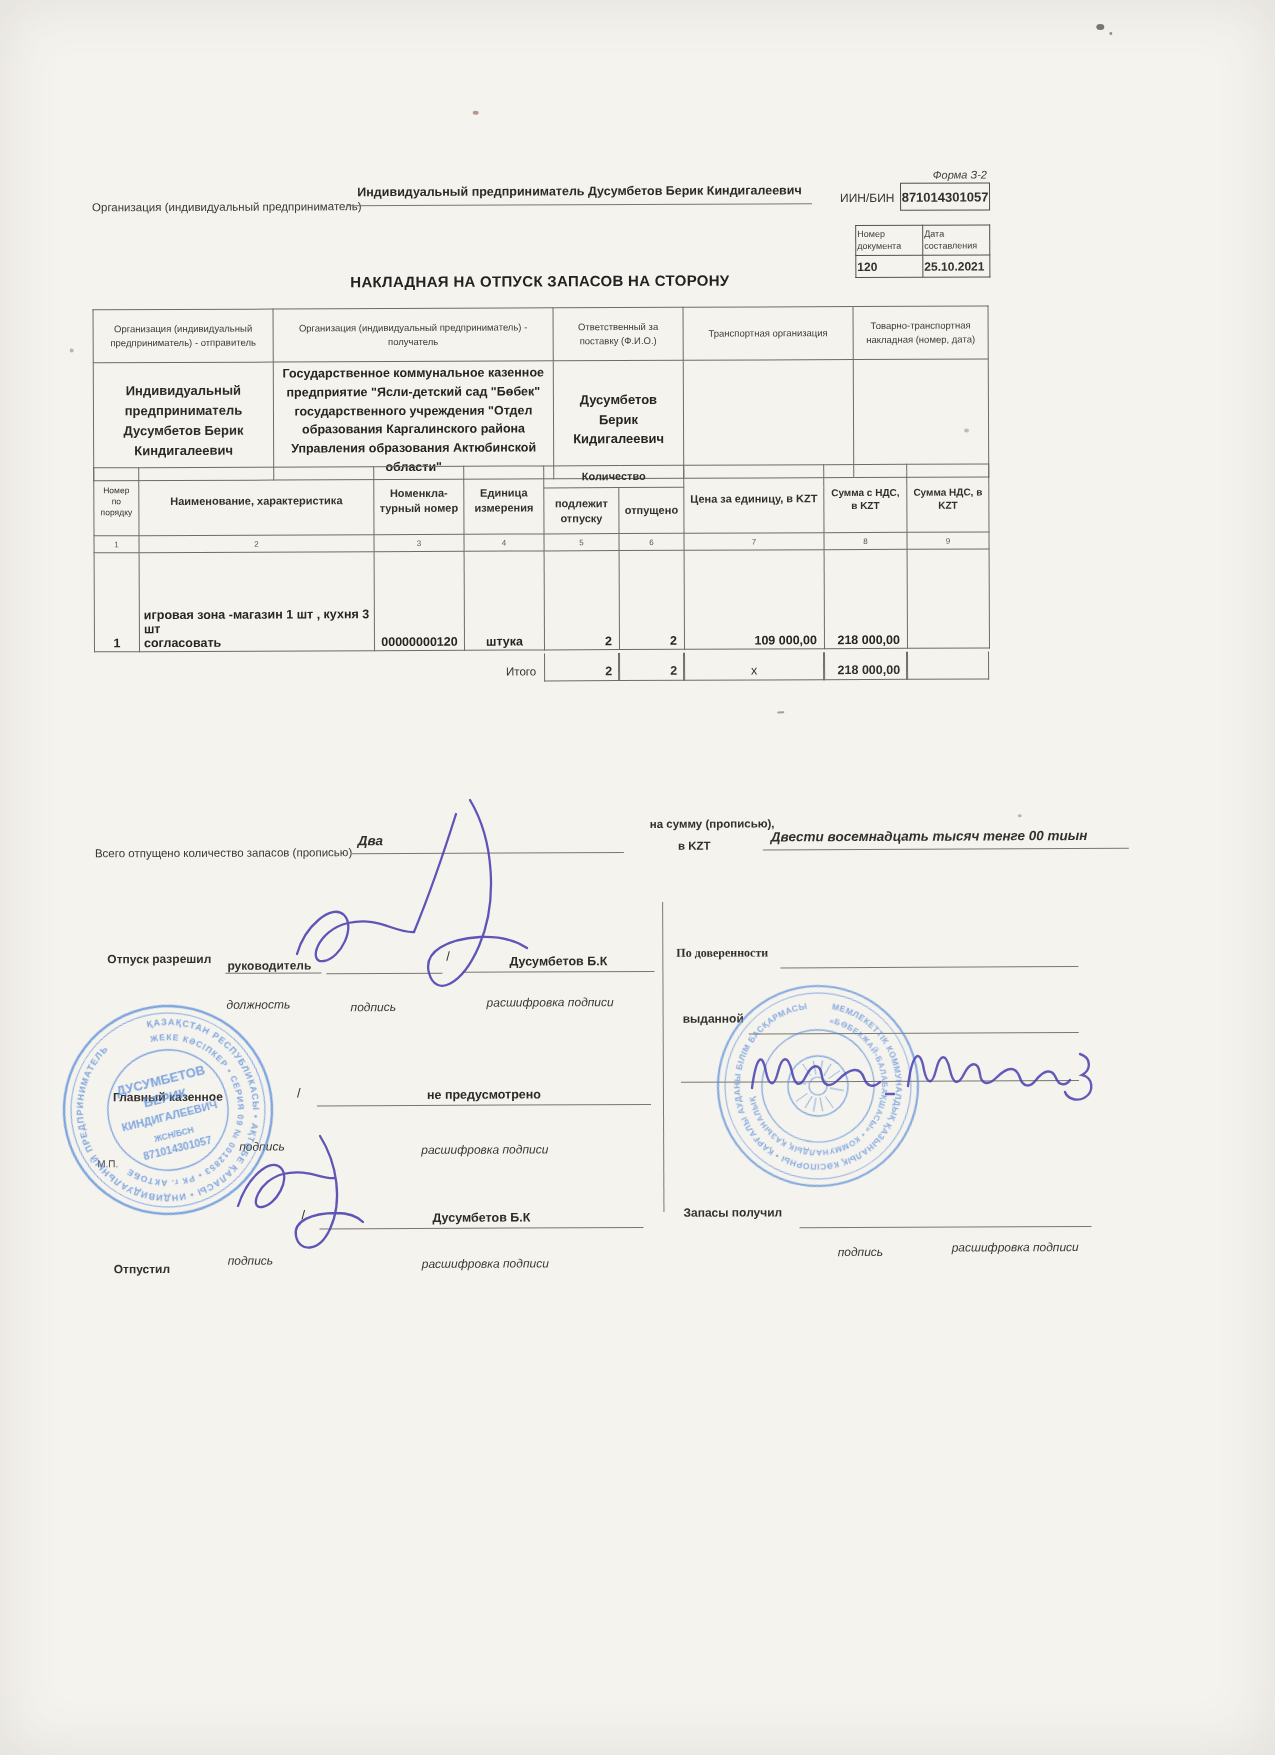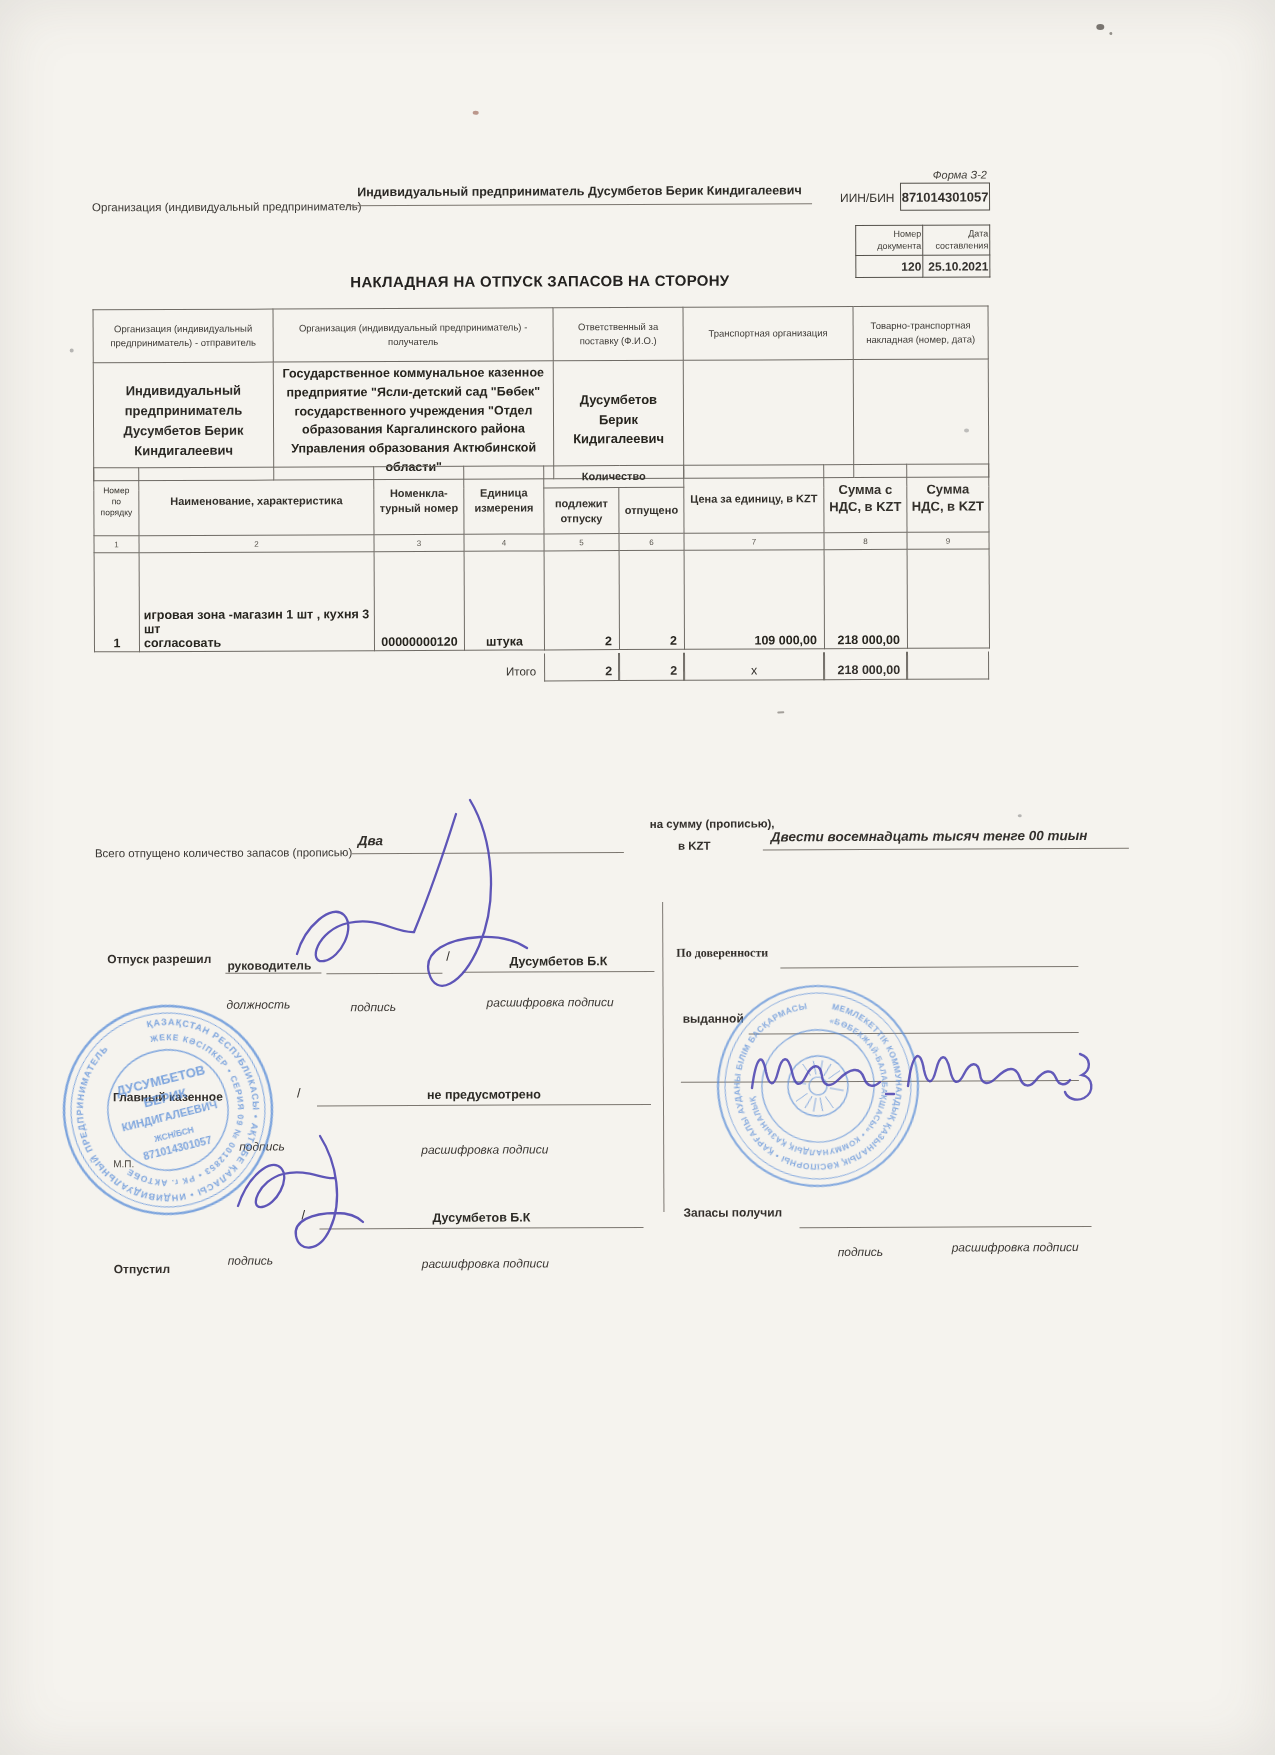--- a/index.html
+++ b/index.html
@@ -16,40 +16,40 @@
   .form-label{left:885px;top:170px;width:105px;text-align:right;font-size:11px;color:#44413c;font-style:italic;}
   
   .org-label{left:95px;top:199px;}
   .org-value{left:350px;top:184px;width:465px;text-align:center;font-size:12.5px;font-weight:700;
              padding-bottom:6px;border-bottom:1px solid #7b766f;color:#2c2a26;}
   .iin-label{left:843px;top:192px;font-size:12px;color:#35322d;}
   .iin-box{left:903px;top:184px;width:88px;height:26px;border:1.6px solid #524f49;
            display:flex;align-items:center;justify-content:center;font-size:13px;font-weight:700;}
   
   .doc-table{left:858px;top:226px;border-collapse:collapse;}
-  .doc-table td{border:1.3px solid #55524c;text-align:right;vertical-align:middle;}
+  .doc-table td{border:1.3px solid #55524c;text-align:left;vertical-align:middle;}
   .doc-table .hd{width:64px;height:27px;font-size:9px;line-height:1.25;color:#3d3a35;}
   .doc-table .vl{height:19px;font-size:12px;font-weight:700;}
   
   .title{left:95px;top:272px;width:895px;text-align:center;font-size:15px;font-weight:700;
          letter-spacing:.3px;color:#242220;}
   
   .info{left:95px;top:307px;border-collapse:collapse;table-layout:fixed;width:895px;}
   .info th,.info td{border:1px solid #6f6b65;padding:2px 8px;vertical-align:middle;}
   .info th{height:48px;font-size:9.5px;font-weight:400;color:#3c3935;text-align:center;line-height:1.45;}
   .info td{height:104px;text-align:center;}
   .cell-sender{font-size:13px;font-weight:600;line-height:1.55;color:#2c2a26;}
   .cell-receiver{font-size:12.5px;font-weight:700;line-height:1.5;color:#27251f;}
   .cell-resp{font-size:13px;font-weight:700;line-height:1.5;color:#27251f;}
   
   .items{left:95px;top:465px;border-collapse:collapse;table-layout:fixed;width:895px;}
   .items th,.items td{border:1px solid #6f6b65;padding:1px 4px;}
   .items th{font-size:11px;font-weight:600;color:#33302b;line-height:1.3;text-align:center;vertical-align:middle;}
   .items .th-num{font-size:8.5px;font-weight:400;}
-  .items .th-small{font-size:13px;margin-top:8px;}
+  .items .th-small{font-size:10px;margin-top:8px;}
   .items .nums td{height:14px;font-size:8px;color:#5a564f;text-align:center;}
   .items .data td{height:96px;vertical-align:bottom;font-size:12.5px;font-weight:600;color:#27251f;}
   .items .tal{text-align:left;}
   .items .tar{text-align:right;padding-right:7px;}
   .items .tac{text-align:center;}
   
   .total-row{left:95px;top:653px;width:895px;height:28px;display:flex;}
   .total-row .tlabel{width:450px;box-sizing:border-box;text-align:right;padding-right:8px;
                      font-size:11.5px;align-self:flex-end;padding-bottom:4px;}
   .total-row .tcell{box-sizing:border-box;border:1px solid #6f6b65;border-top:none;
@@ -218,21 +218,21 @@
   <div class="abs fill-line" style="left:780px;top:944px;width:298px;height:24px;"></div>
   <div class="abs sig-label semib" style="left:682px;top:1012px;">выданной</div>
   <div class="abs fill-line" style="left:748px;top:1010px;width:330px;height:24px;"></div>
 
   <div class="abs sig-label semib" style="left:112px;top:1088px;">Главный казенное</div>
   <div class="abs slash" style="left:296px;top:1084px;">/</div>
   <div class="abs fill-line line-text" style="left:316px;top:1080px;width:334px;height:25px;">не предусмотрено</div>
   <div class="abs sub" style="left:238px;top:1138px;">подпись</div>
   <div class="abs sub" style="left:420px;top:1142px;">расшифровка подписи</div>
   <div class="abs fill-line" style="left:680px;top:1060px;width:398px;height:22px;"></div>
-  <div class="abs" style="left:104px;top:1156px;font-size:10px;color:#4a463f;padding-left:8px;">М.П.</div>
+  <div class="abs" style="left:88px;top:1156px;font-size:10px;color:#4a463f;padding-left:8px;">М.П.</div>
 
   <div class="abs sig-label semib" style="left:112px;top:1260px;">Отпустил</div>
   <div class="abs slash" style="left:300px;top:1206px;">/</div>
   <div class="abs fill-line line-text" style="left:318px;top:1202px;width:324px;height:26px;">Дусумбетов Б.К</div>
   <div class="abs sub" style="left:226px;top:1252px;">подпись</div>
   <div class="abs sub" style="left:420px;top:1256px;">расшифровка подписи</div>
 
   <div class="abs sig-label semib" style="left:682px;top:1206px;">Запасы получил</div>
   <div class="abs fill-line" style="left:798px;top:1202px;width:292px;height:26px;"></div>
   <div class="abs sub" style="left:836px;top:1246px;">подпись</div>

